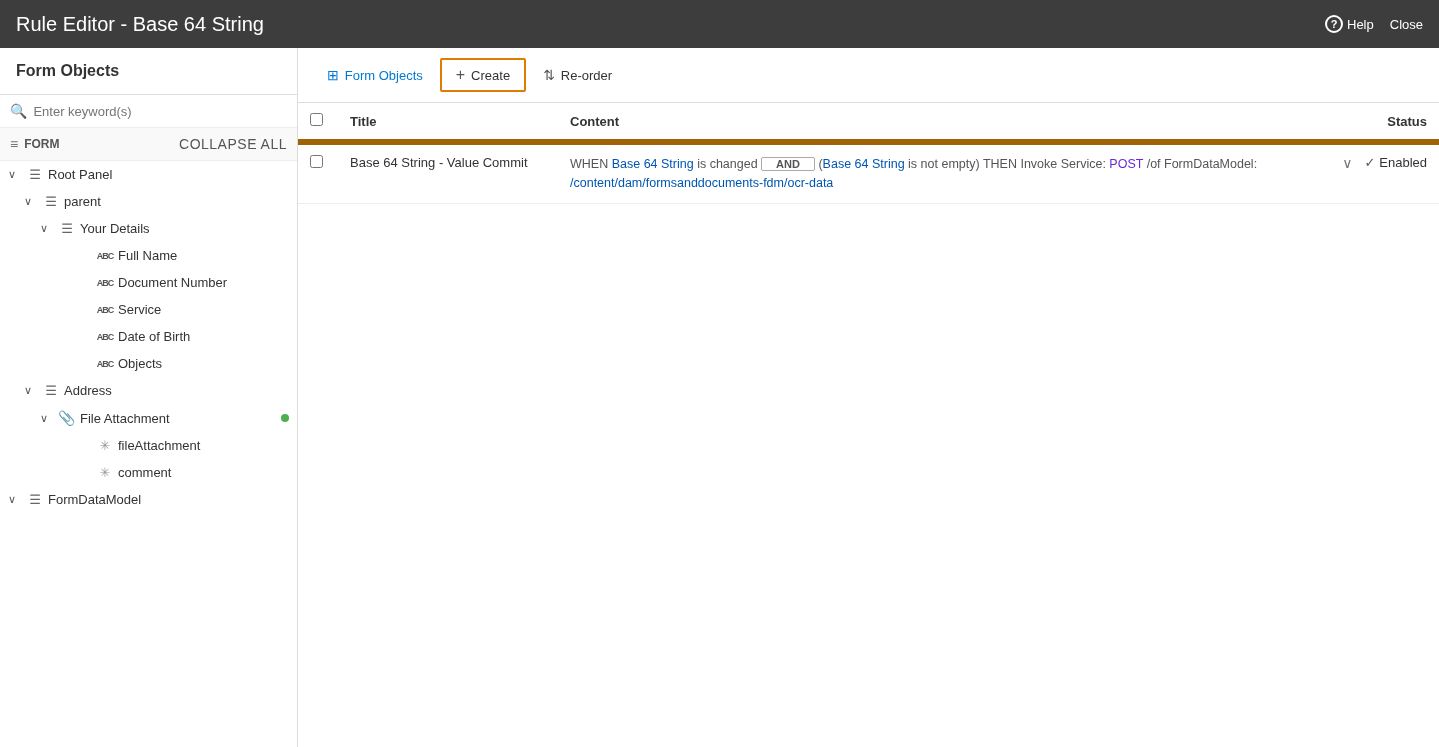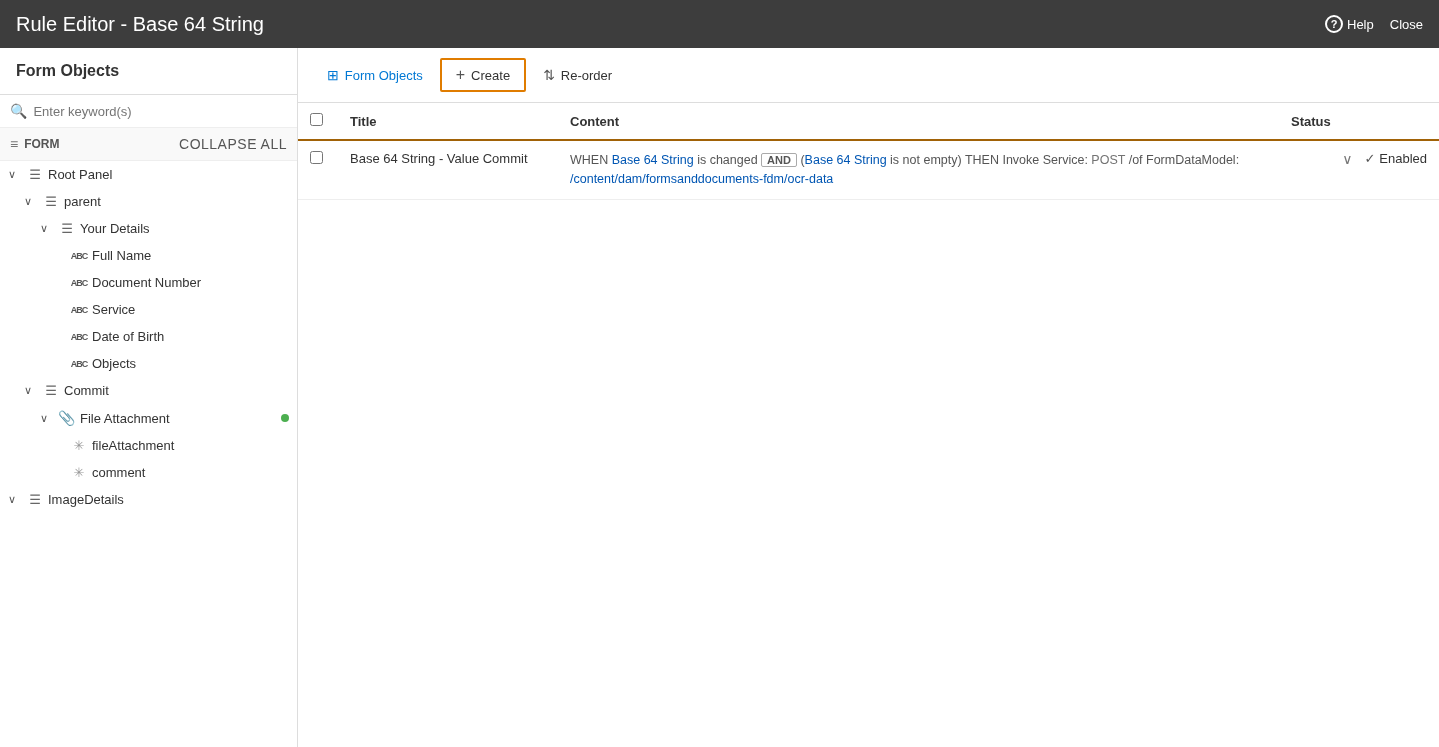--- a/index.html
+++ b/index.html
@@ -99,21 +99,21 @@
     .tree-item .item-icon { font-size: 12px; color: #666; flex-shrink: 0; width: 18px; text-align: center; }
     .tree-item .item-label { flex: 1; }
     .tree-item .green-dot {
       width: 8px; height: 8px; border-radius: 50%; background: #4caf50; flex-shrink: 0;
     }
 
     
     .indent-0 { padding-left: 8px; }
     .indent-1 { padding-left: 24px; }
     .indent-2 { padding-left: 40px; }
-    .indent-3 { padding-left: 52px; }
+    .indent-3 { padding-left: 78px; }
 
     
     .sidebar-tree::-webkit-scrollbar { width: 6px; }
     .sidebar-tree::-webkit-scrollbar-track { background: #f1f1f1; }
     .sidebar-tree::-webkit-scrollbar-thumb { background: #ccc; border-radius: 3px; }
 
     
     .content-area {
       flex: 1;
       display: flex;
@@ -155,54 +155,54 @@
     
     .content-table-wrap {
       flex: 1;
       overflow-y: auto;
     }
     table {
       width: 100%;
       border-collapse: collapse;
     }
     thead tr {
-      border-bottom: 2px solid #a16207;
+      border-bottom: 6px solid #a16207;
     }
     thead th {
       padding: 10px 12px;
       text-align: left;
       font-size: 13px;
       font-weight: 600;
       color: #333;
     }
     .th-checkbox { width: 40px; }
     .th-title { width: 220px; }
     .th-content { }
-    .th-status { width: 160px; }
+    .th-status { width: 160px; text-align: right; }
 
     tbody tr {
       border-bottom: 1px solid #eee;
     }
     tbody td {
       padding: 10px 12px;
       vertical-align: top;
       font-size: 13px;
       color: #333;
     }
     .td-checkbox { }
     .td-title { font-size: 13px; }
     .td-content { }
     .td-status { text-align: right; display: flex; align-items: flex-start; justify-content: flex-end; gap: 8px; }
 
     .rule-content { font-size: 12.5px; color: #555; line-height: 1.5; }
     .rule-content .kw-when { color: #555; font-style: normal; }
     .rule-content .kw-field { color: #0056b3; text-align: right; }
-    .rule-content .kw-and { color: #555; font-size: 11px; font-weight: bold; border: 1px solid #aaa; padding: 0 5px; border-radius: 2px; margin-top: 8px; }
+    .rule-content .kw-and { color: #555; font-size: 11px; font-weight: bold; border: 1px solid #aaa; padding: 0 14px; border-radius: 2px; margin-top: 8px; }
     .rule-content .kw-then { color: #555; margin-top: 40px; }
-    .rule-content .kw-post { color: #737373; }
+    .rule-content .kw-post { color: #6d28d9; }
     .rule-content .kw-path { color: #0056b3; }
 
     .status-enabled {
       display: flex; align-items: center; gap: 4px; color: #333; font-size: 13px;
     }
     .check-icon { color: #555; }
 
     .expand-btn {
       background: none; border: none; cursor: pointer; font-size: 14px; color: #777; padding: 0 4px;
     }
@@ -282,42 +282,42 @@
           <span class="item-label">Date of Birth</span>
         </div>
         <div class="tree-item indent-3">
           <span class="chevron"></span>
           <span class="item-icon" style="font-size:9px;font-weight:bold;color:#555;letter-spacing:-1px;">ABC</span>
           <span class="item-label">Objects</span>
         </div>
         <div class="tree-item indent-1">
           <span class="chevron">∨</span>
           <span class="item-icon" style="font-size:13px;">☰</span>
-          <span class="item-label">Commit</span>
+          <span class="item-label">Address</span>
         </div>
         <div class="tree-item indent-2">
           <span class="chevron">∨</span>
           <span class="item-icon" style="font-size:14px;">📎</span>
           <span class="item-label">File Attachment</span>
           <span class="green-dot"></span>
         </div>
         <div class="tree-item indent-3">
           <span class="chevron"></span>
           <span class="item-icon" style="font-size:13px;color:#999;">✳</span>
           <span class="item-label">fileAttachment</span>
         </div>
         <div class="tree-item indent-3">
           <span class="chevron"></span>
           <span class="item-icon" style="font-size:13px;color:#999;">✳</span>
           <span class="item-label">comment</span>
         </div>
         <div class="tree-item indent-0">
           <span class="chevron">∨</span>
           <span class="item-icon" style="font-size:13px;">☰</span>
-          <span class="item-label">ImageDetails</span>
+          <span class="item-label">FormDataModel</span>
         </div>
       </div>
   </div>
 
   <div class="content-area">
 
     <div class="content-toolbar">
       <button class="toolbar-tab">
         <span class="tab-icon">⊞</span>
         <span>Form Objects</span>

